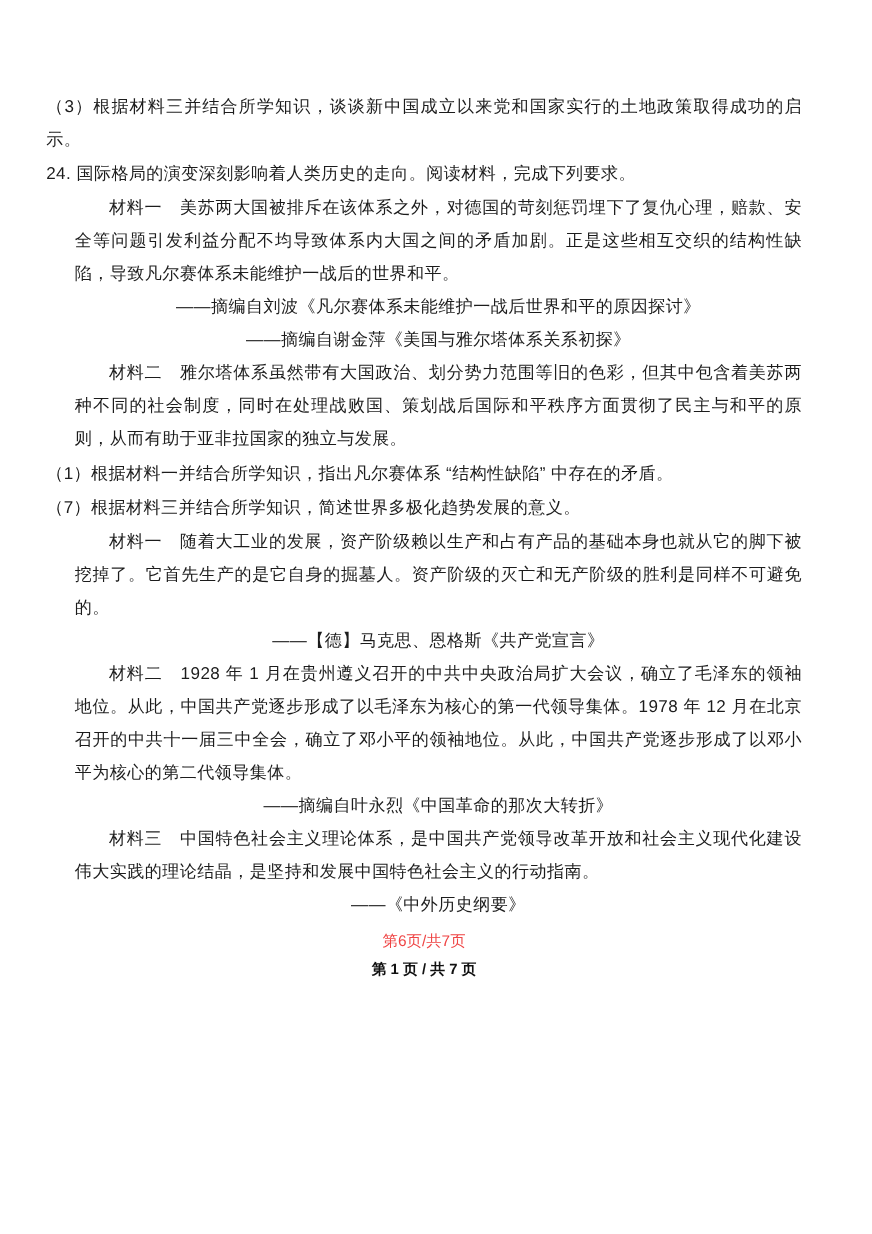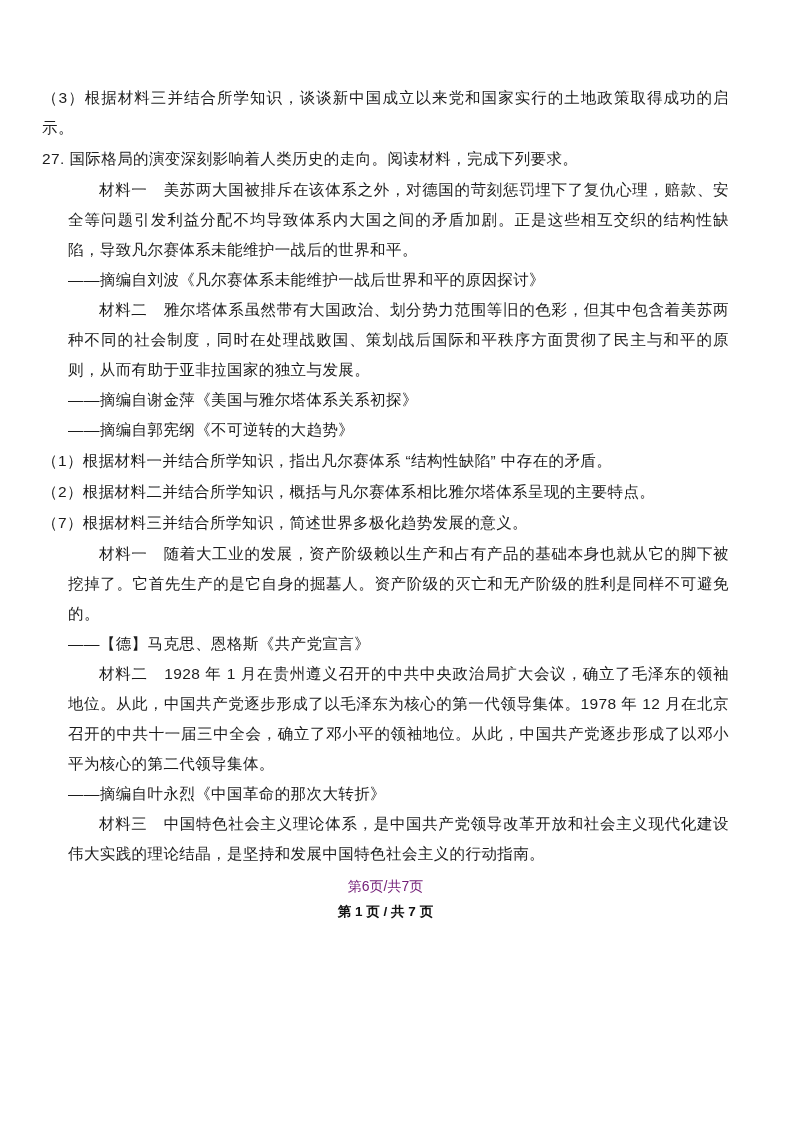--- a/index.html
+++ b/index.html
@@ -28,53 +28,52 @@
   }
   .doc-body p.question {
     margin: 1px 0;
   }
   .doc-body p.material {
     margin-left: 26px;
     text-indent: 31px;
   }
   .doc-body p.source {
     margin-left: 26px;
-    text-align: left;
+    text-align: center;
     text-indent: 0;
   }
   .page-footer {
     text-align: center;
     margin-top: 9px;
     font-size: 14px;
-    color: #701a75;
+    color: #ef4444;
   }
   .viewer-footer {
     text-align: center;
     margin-top: 7px;
     font-size: 13.5px;
     font-weight: bold;
     color: #111111;
   }
 </style>
 </head>
 <body>
 
 <div class="page">
   <div class="doc-body">
       <p class="blk question">（3）根据材料三并结合所学知识，谈谈新中国成立以来党和国家实行的土地政策取得成功的启示。</p>
-      <p class="blk question">27. 国际格局的演变深刻影响着人类历史的走向。阅读材料，完成下列要求。</p>
+      <p class="blk question">24. 国际格局的演变深刻影响着人类历史的走向。阅读材料，完成下列要求。</p>
       <p class="blk material">材料一　美苏两大国被排斥在该体系之外，对德国的苛刻惩罚埋下了复仇心理，赔款、安全等问题引发利益分配不均导致体系内大国之间的矛盾加剧。正是这些相互交织的结构性缺陷，导致凡尔赛体系未能维护一战后的世界和平。</p>
       <p class="blk source">——摘编自刘波《凡尔赛体系未能维护一战后世界和平的原因探讨》</p>
+      <p class="blk source">——摘编自谢金萍《美国与雅尔塔体系关系初探》</p>
       <p class="blk material">材料二　雅尔塔体系虽然带有大国政治、划分势力范围等旧的色彩，但其中包含着美苏两种不同的社会制度，同时在处理战败国、策划战后国际和平秩序方面贯彻了民主与和平的原则，从而有助于亚非拉国家的独立与发展。</p>
-      <p class="blk source">——摘编自谢金萍《美国与雅尔塔体系关系初探》</p>
-      <p class="blk source">——摘编自郭宪纲《不可逆转的大趋势》</p>
       <p class="blk question">（1）根据材料一并结合所学知识，指出凡尔赛体系 “结构性缺陷” 中存在的矛盾。</p>
-      <p class="blk question">（2）根据材料二并结合所学知识，概括与凡尔赛体系相比雅尔塔体系呈现的主要特点。</p>
       <p class="blk question">（7）根据材料三并结合所学知识，简述世界多极化趋势发展的意义。</p>
       <p class="blk material">材料一　随着大工业的发展，资产阶级赖以生产和占有产品的基础本身也就从它的脚下被挖掉了。它首先生产的是它自身的掘墓人。资产阶级的灭亡和无产阶级的胜利是同样不可避免的。</p>
       <p class="blk source">——【德】马克思、恩格斯《共产党宣言》</p>
       <p class="blk material">材料二　1928 年 1 月在贵州遵义召开的中共中央政治局扩大会议，确立了毛泽东的领袖地位。从此，中国共产党逐步形成了以毛泽东为核心的第一代领导集体。1978 年 12 月在北京召开的中共十一届三中全会，确立了邓小平的领袖地位。从此，中国共产党逐步形成了以邓小平为核心的第二代领导集体。</p>
       <p class="blk source">——摘编自叶永烈《中国革命的那次大转折》</p>
       <p class="blk material">材料三　中国特色社会主义理论体系，是中国共产党领导改革开放和社会主义现代化建设伟大实践的理论结晶，是坚持和发展中国特色社会主义的行动指南。</p>
+      <p class="blk source">——《中外历史纲要》</p>
     </div>
   <div class="page-footer">第6页/共7页</div>
   <div class="viewer-footer">第 1 页 / 共 7 页</div>
 </div>
 
 </body></html>

